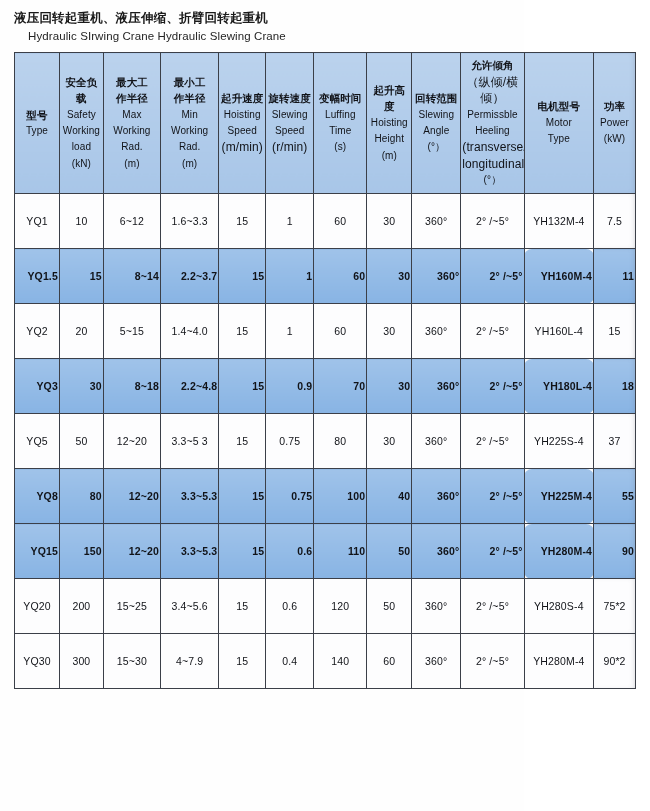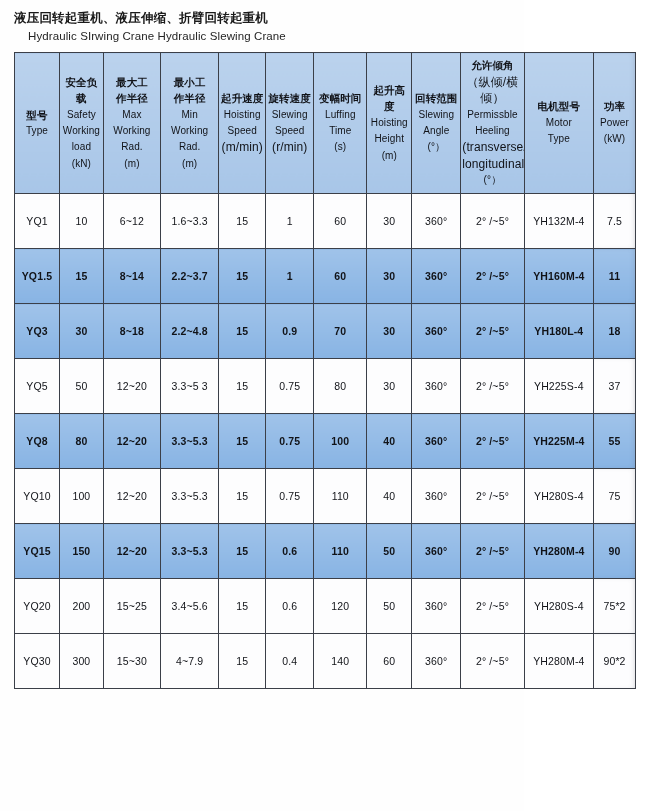--- a/index.html
+++ b/index.html
@@ -95,31 +95,33 @@
     white-space: nowrap;
   }
   tr.body-row.odd td {
     background: #fdfdfe;
   }
   tr.body-row.even td {
     background:
       linear-gradient(180deg, rgba(255,255,255,0.20), rgba(255,255,255,0)),
       #88b4e4;
     font-weight: bold;
+    text-align: right;
   }
   tr.body-row.even td.type-cell,
   tr.body-row.even td.motor-cell {
     font-weight: bold;
   }
   td.type-cell {
     font-weight: bold;
     margin-top: 42px;
   }
   td.motor-cell {
     font-size: 10.3px;
+    border-radius: 8px;
   }
 
   
   col.c-type   { width: 44px; }
   col.c-load   { width: 43px; }
   col.c-maxr   { width: 56px; }
   col.c-minr   { width: 57px; }
   col.c-hspd   { width: 46px; }
   col.c-sspd   { width: 47px; }
   col.c-luff   { width: 52px; }
@@ -275,20 +277,34 @@
             <td>2.2~3.7</td>
             <td>15</td>
             <td>1</td>
             <td>60</td>
             <td>30</td>
             <td>360°</td>
             <td>2° /~5°</td>
             <td class="motor-cell">YH160M-4</td>
             <td class="power-cell">11</td>
           </tr>
+          <tr class="body-row odd">
+            <td class="type-cell">YQ2</td>
+            <td>20</td>
+            <td>5~15</td>
+            <td>1.4~4.0</td>
+            <td>15</td>
+            <td>1</td>
+            <td>60</td>
+            <td>30</td>
+            <td>360°</td>
+            <td>2° /~5°</td>
+            <td class="motor-cell">YH160L-4</td>
+            <td class="power-cell">15</td>
+          </tr>
           <tr class="body-row even">
             <td class="type-cell">YQ3</td>
             <td>30</td>
             <td>8~18</td>
             <td>2.2~4.8</td>
             <td>15</td>
             <td>0.9</td>
             <td>70</td>
             <td>30</td>
             <td>360°</td>
@@ -317,34 +333,20 @@
             <td>3.3~5.3</td>
             <td>15</td>
             <td>0.75</td>
             <td>100</td>
             <td>40</td>
             <td>360°</td>
             <td>2° /~5°</td>
             <td class="motor-cell">YH225M-4</td>
             <td class="power-cell">55</td>
           </tr>
-          <tr class="body-row odd">
-            <td class="type-cell">YQ10</td>
-            <td>100</td>
-            <td>12~20</td>
-            <td>3.3~5.3</td>
-            <td>15</td>
-            <td>0.75</td>
-            <td>110</td>
-            <td>40</td>
-            <td>360°</td>
-            <td>2° /~5°</td>
-            <td class="motor-cell">YH280S-4</td>
-            <td class="power-cell">75</td>
-          </tr>
           <tr class="body-row even">
             <td class="type-cell">YQ15</td>
             <td>150</td>
             <td>12~20</td>
             <td>3.3~5.3</td>
             <td>15</td>
             <td>0.6</td>
             <td>110</td>
             <td>50</td>
             <td>360°</td>

